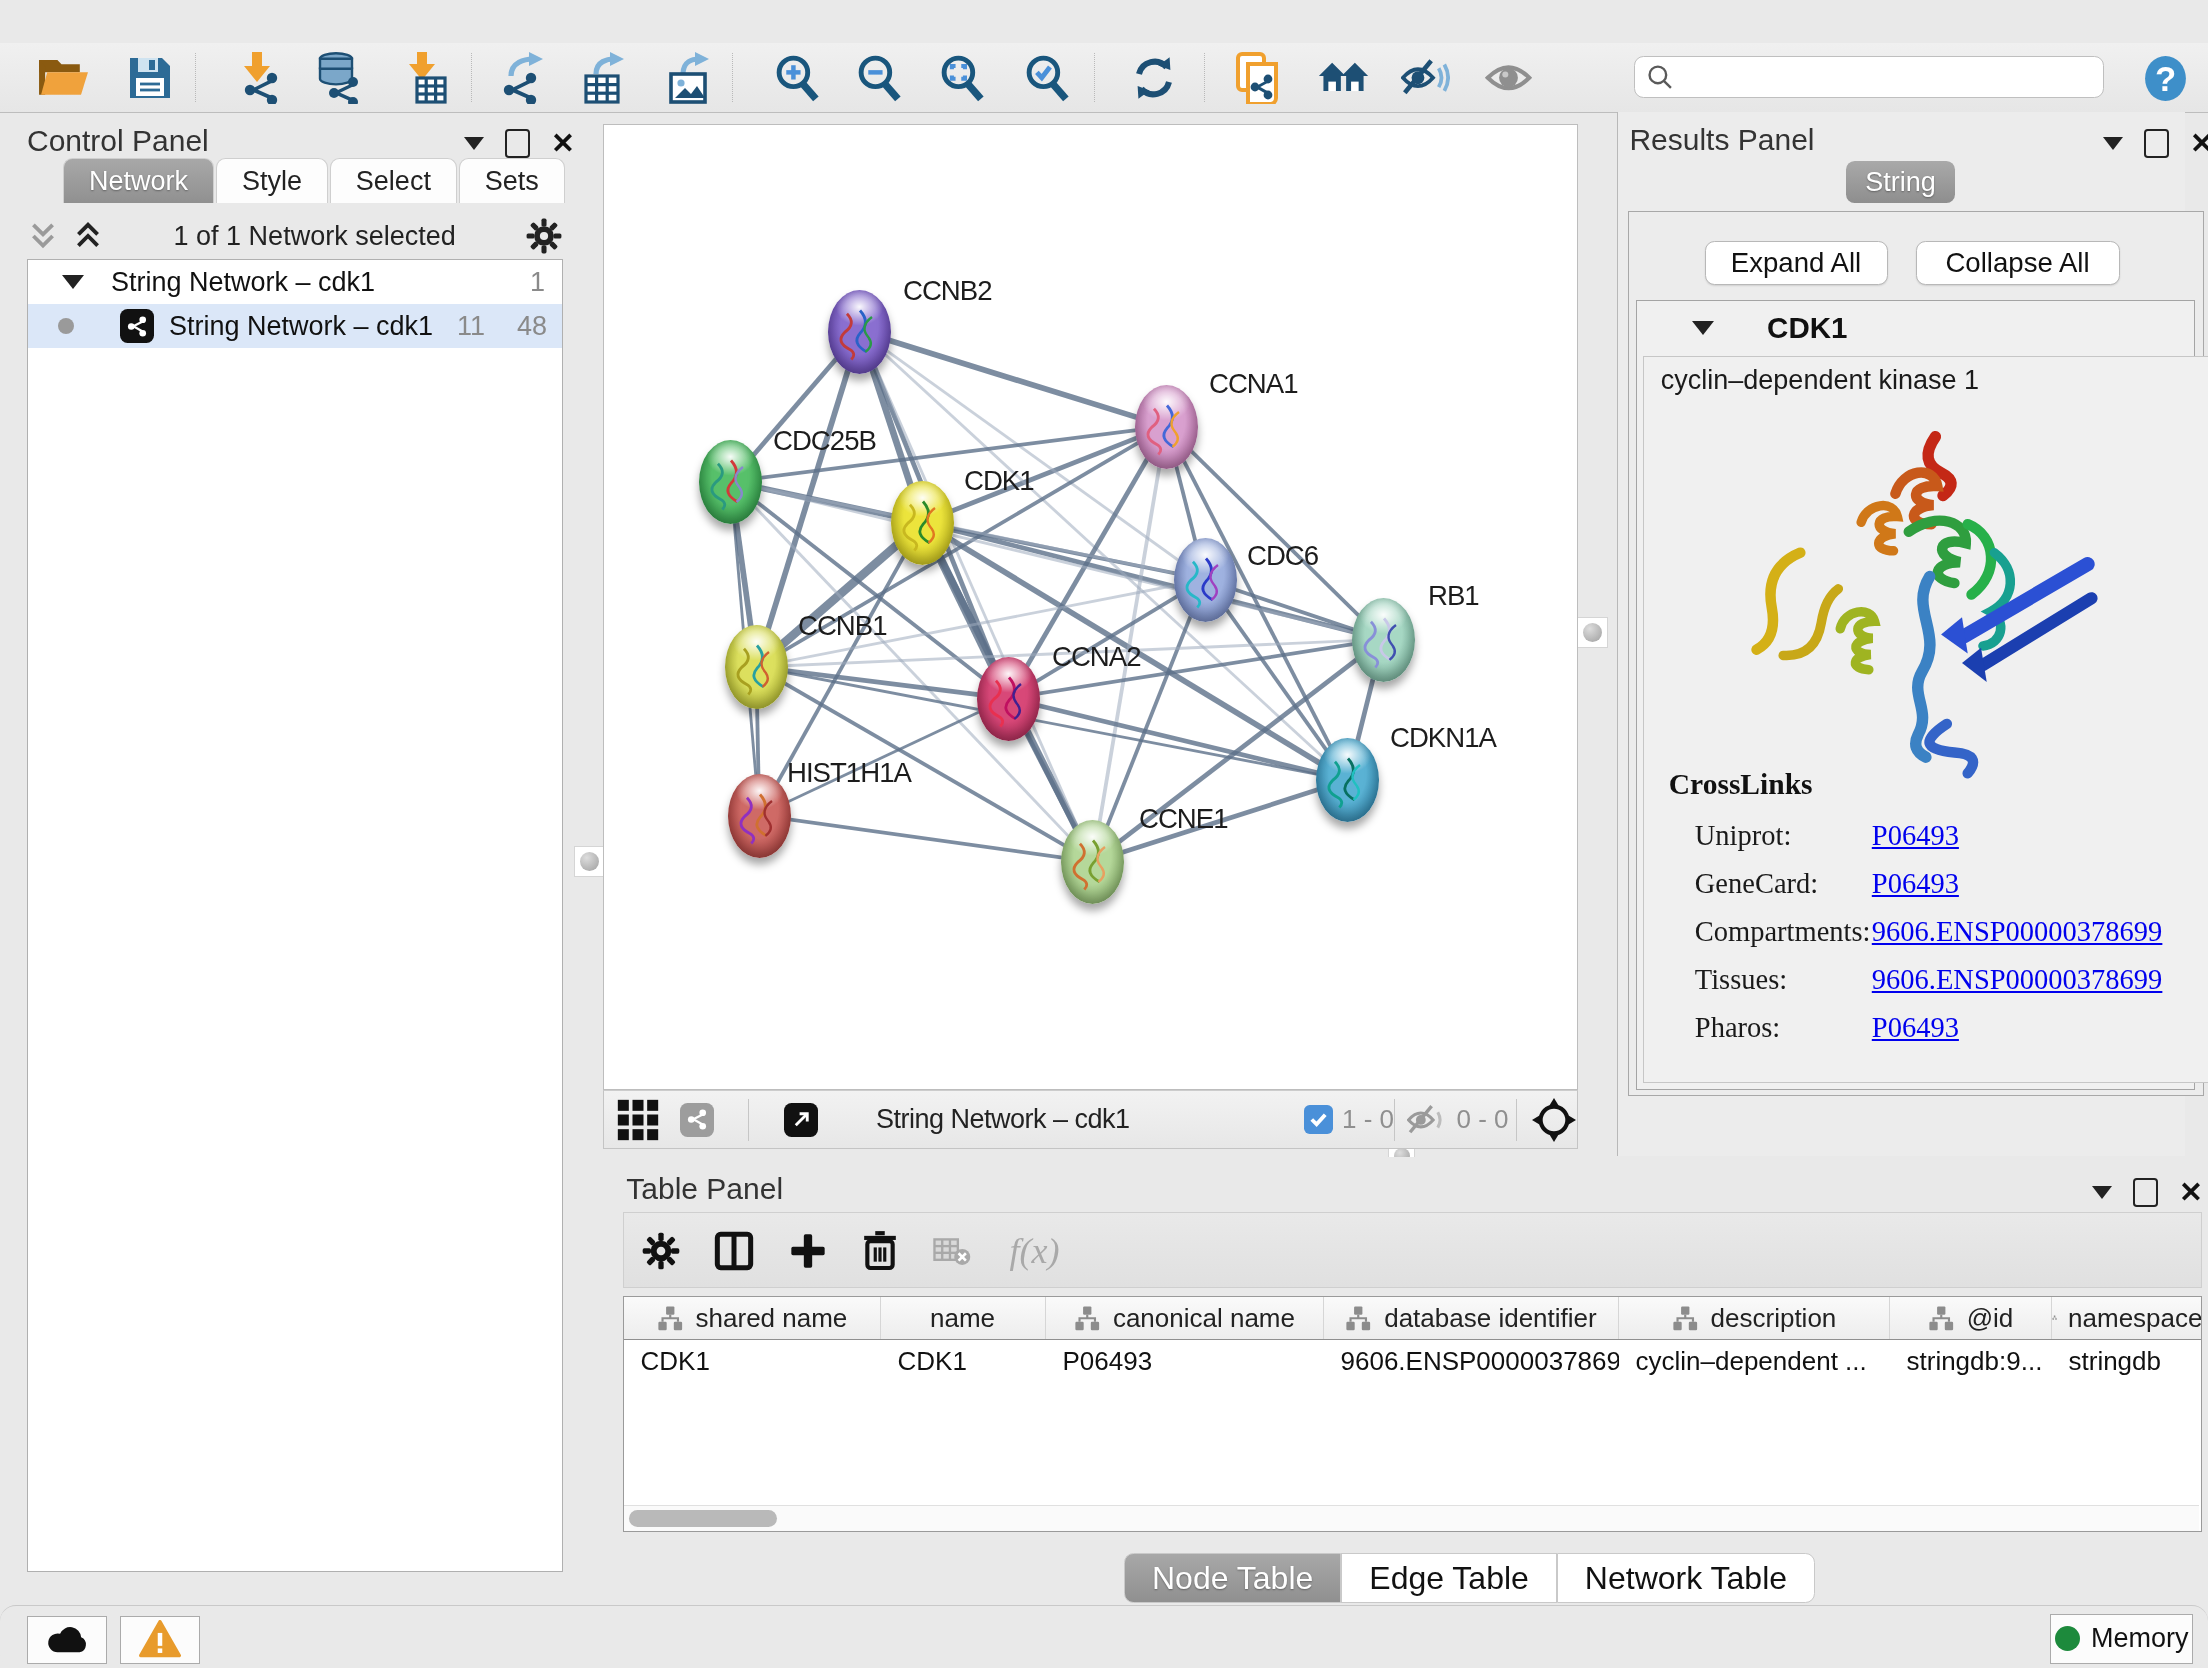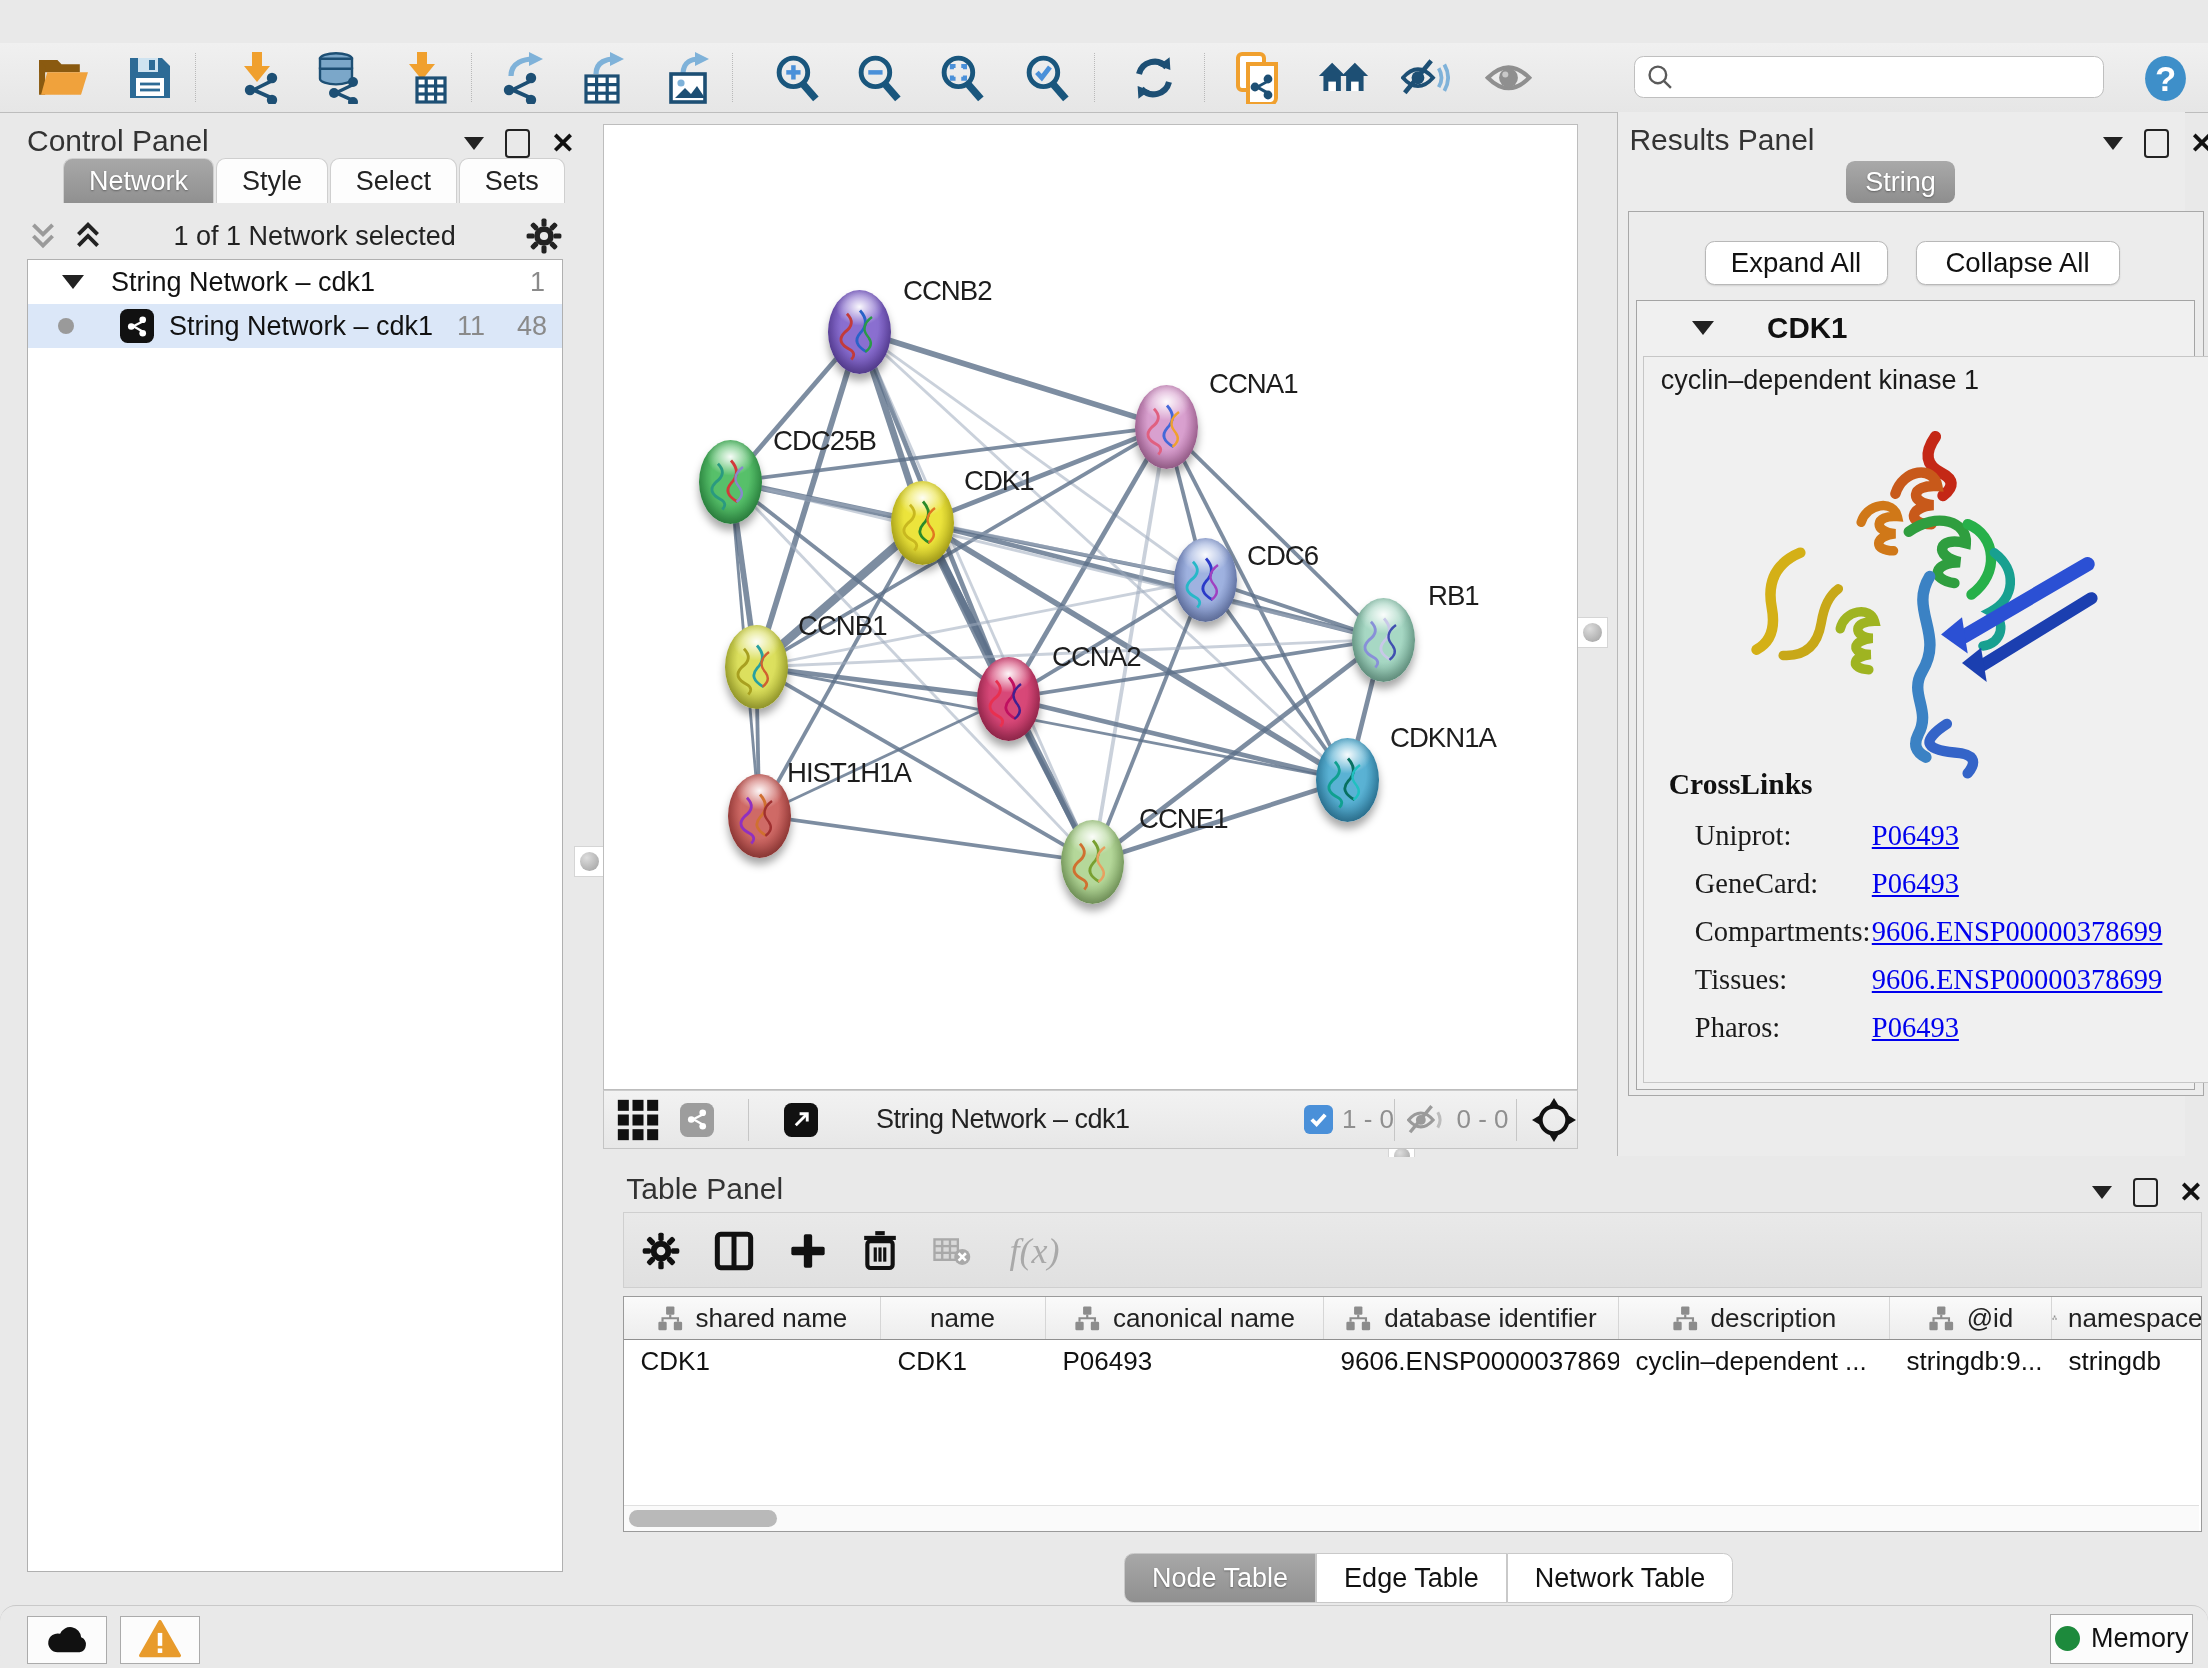--- a/index.html
+++ b/index.html
@@ -72,21 +72,21 @@
   .tp-toolbar{position:absolute;left:9.5px;top:55px;width:1579px;height:76px;background:linear-gradient(#e9e9e9,#e0e0e0);border:1px solid #cfcfcf;box-sizing:border-box;}
   .tp-tool{position:absolute;top:13.3px;width:53px;height:49px;display:flex;align-items:center;justify-content:center;}
   .ttable{position:absolute;left:9.5px;top:139px;width:1579px;height:236px;background:#fff;border:1.9px solid #9a9a9a;box-sizing:border-box;overflow:hidden;}
   .thead{display:flex;height:42px;background:linear-gradient(#fafafa,#ededed);border-bottom:1.9px solid #8f8f8f;}
   .th{display:flex;align-items:center;justify-content:center;gap:11.4px;font-size:26px;color:#222;border-right:1px solid #d6d6d6;box-sizing:border-box;}
   .trow{display:flex;height:42px;}
   .td{font-size:26px;color:#111;padding-left:17px;display:flex;align-items:center;box-sizing:border-box;white-space:nowrap;overflow:hidden;}
   .hscroll{position:absolute;left:0px;bottom:0px;width:1575px;height:25px;background:#fafafa;border-top:1px solid #e0e0e0;}
   .hthumb{position:absolute;left:5.7px;top:3.8px;width:148px;height:17px;border-radius:8.6px;background:#b9b9b9;}
   .tp-tabs{position:absolute;left:511px;top:396px;display:flex;}
-  .tp-tab{height:48px;line-height:48px;padding:0 27px;font-size:27px;background:#fff;border:1px solid #c9c9c9;color:#111;}
+  .tp-tab{height:48px;line-height:48px;padding:0 27px;font-size:32px;background:#fff;border:1px solid #c9c9c9;color:#111;}
   .tp-tab:first-child{border-radius:9.5px 0 0 9.5px;}
   .tp-tab:last-child{border-radius:0 9.5px 9.5px 0;}
   .tp-tab.sel{background:linear-gradient(#a8a8a8,#909090);color:#fff;text-shadow:0 1px 1.9px rgba(0,0,0,.35);}
 
   
   .statusbar{position:absolute;left:0;top:1605px;width:2208px;height:63px;background:#e9e9e9;border-top:1px solid #c9c9c9;border-radius:16px;}
   .sb-btn{position:absolute;top:9.5px;width:78px;height:46px;background:#fcfcfc;border:1.9px solid #ababab;display:flex;align-items:center;justify-content:center;}
   .memory-btn{position:absolute;right:15px;top:7.6px;width:141px;height:48px;background:#fcfcfc;border:1.9px solid #ababab;display:flex;align-items:center;justify-content:center;gap:11.4px;font-size:27px;color:#111;}
   .green-dot{width:25px;height:25px;border-radius:50%;background:#1d8a3c;}
 </style>

